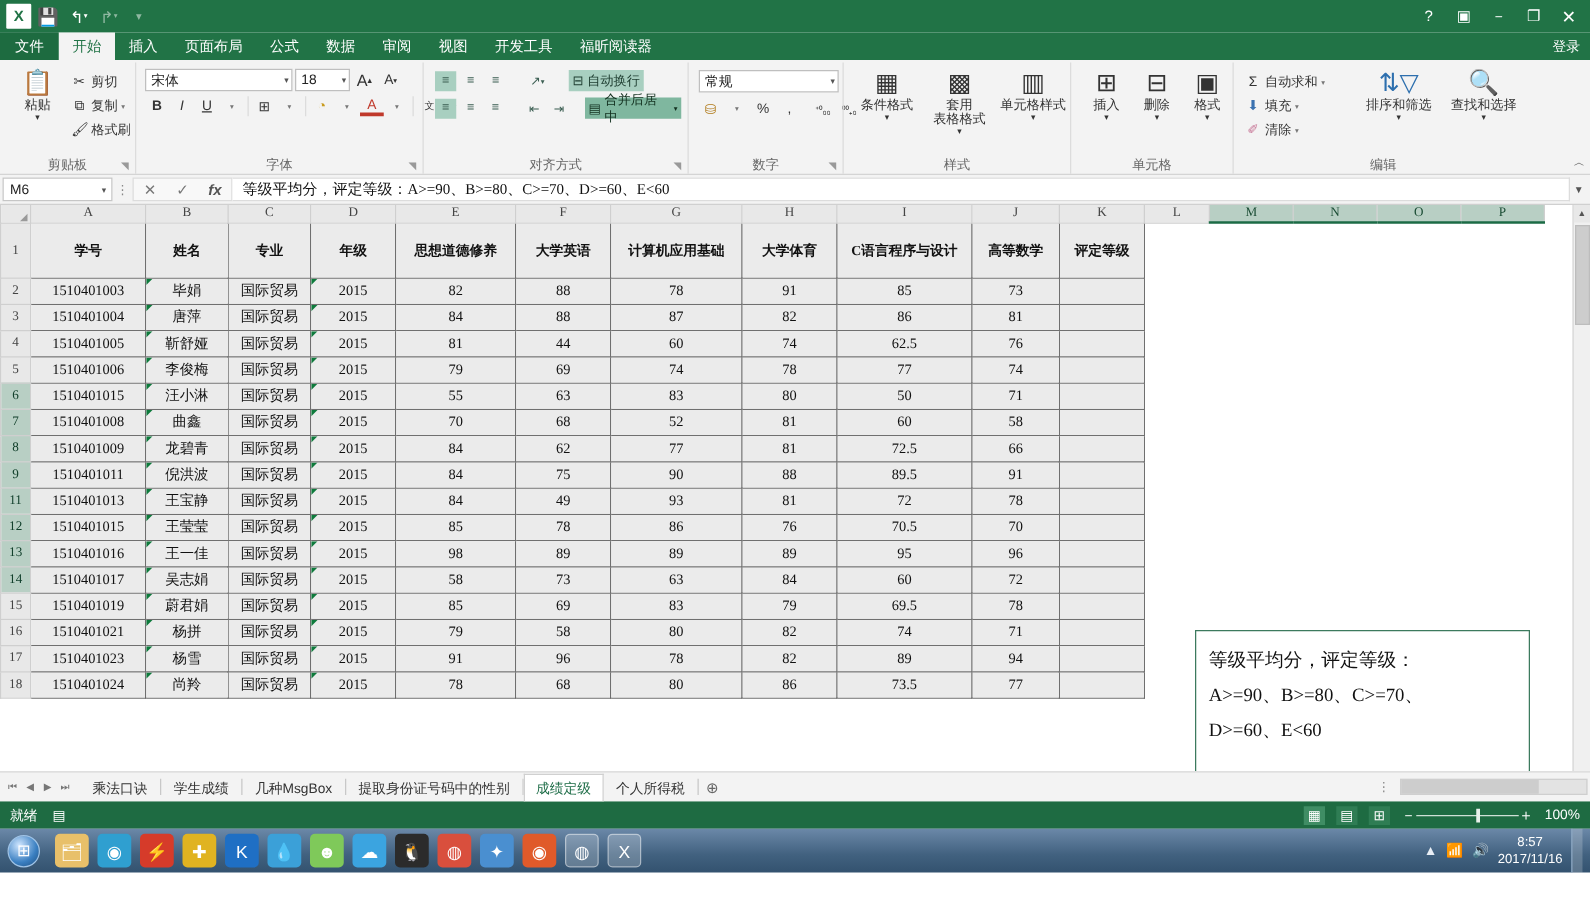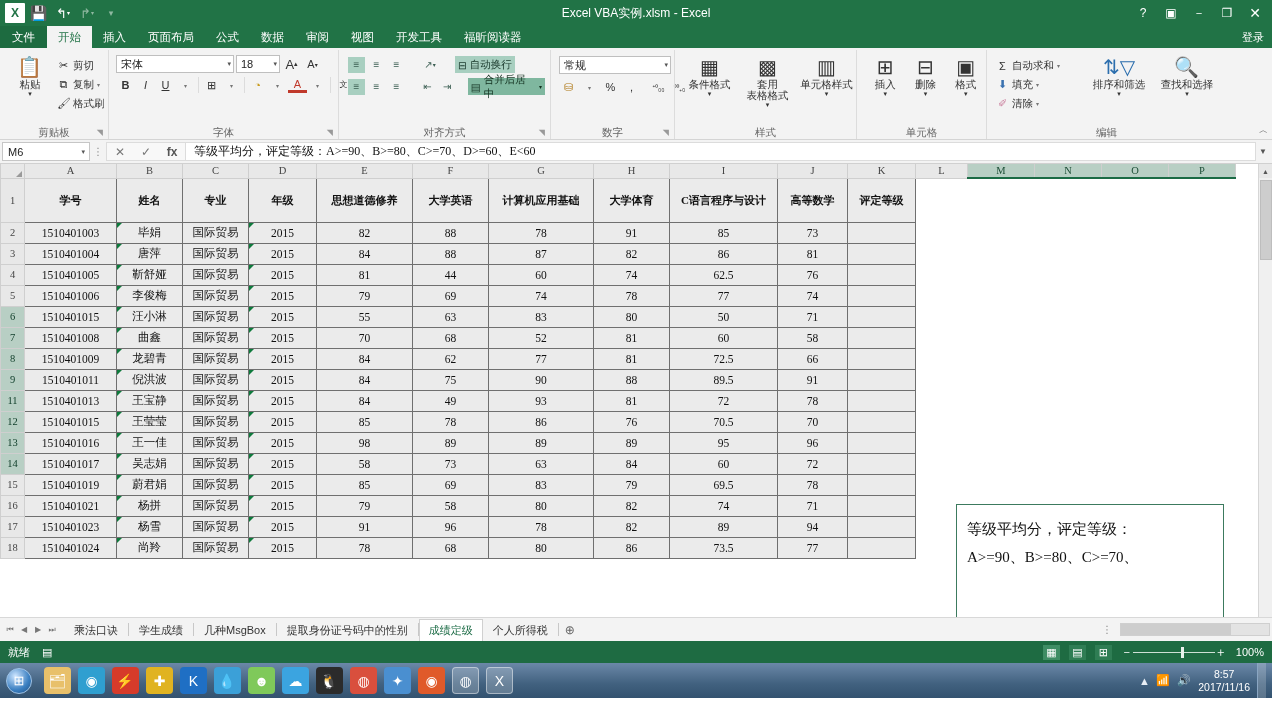--- a/index.html
+++ b/index.html
@@ -94,21 +94,21 @@
 
   
   .formulabar { height:24px; background:#f3f3f3; display:flex; align-items:center;
                 border-bottom:1px solid #d0d0d0; padding:0 2px; }
   .namebox { width:88px; height:19px; border:1px solid #c6c6c6; background:#fff;
              display:flex;align-items:center;font-size:11px;padding-left:5px;color:#222;}
   .namebox .car { margin-left:auto; margin-right:4px; font-size:7px; color:#555; }
   .fx-dots { width:16px; text-align:center; font-size:10px; color:#888; }
   .fxbtns { display:flex; align-items:center; gap:0px; border:1px solid #dcdcdc; background:#f8f8f8; height:19px;}
   .fxb { width:26px; text-align:center; font-size:12px; color:#777; }
-  .fxb.ital { font-weight:bold; color:#555; }
+  .fxb.ital { font-style:italic; font-weight:bold; color:#555; }
   .fbar-input { flex:1; height:19px; background:#fff; border:1px solid #dcdcdc; border-left:none;
                 display:flex;align-items:center;font-size:12px;padding-left:8px;color:#111;
                 font-family:"Liberation Serif", serif; }
   .fbar-caret { width:14px; text-align:center; font-size:8px; color:#555; }
 
   
   .gridwrap { position:relative; height:453px; background:#fff; overflow:hidden; }
   table.sheet { border-collapse:collapse; table-layout:fixed; }
   .colhead-row th {
     height:14px; background:#e8e8e8; border:1px solid #cfcfcf; border-top:none;
@@ -205,21 +205,20 @@
   <div class="titlebar">
     <div class="qat">
       <div class="qat-btn">
           <span class="excel-logo">X</span>
         </div>
       <div class="qat-btn save-ico">💾</div>
       <div class="qat-btn">↰<span style="font-size:6px">▾</span></div>
       <div class="qat-btn" style="color:#8fb8a1">↱<span style="font-size:6px">▾</span></div>
       <div class="qat-btn" style="color:#8fb8a1;font-size:9px">▾</div>
     </div>
-    <div class="title-text">Excel VBA实例.xlsm - Excel</div>
     <div class="win-ctrls">
       <div class="win-btn">?</div>
       <div class="win-btn">▣</div>
       <div class="win-btn">－</div>
       <div class="win-btn">❐</div>
       <div class="win-btn close">✕</div>
     </div>
   </div>
 
   <div class="ribbon-tabs">
@@ -831,20 +830,21 @@
             <td class="empty"></td>
             <td class="empty"></td>
           </tr>
         </tbody>
     </table>
 
     <div class="shape">
       <div id="shape-text">
           <div>等级平均分，评定等级：</div>
           <div>A&gt;=90、B&gt;=80、C&gt;=70、</div>
+          <div>D&gt;=60、E&lt;60</div>
         </div>
     </div>
 
     <div class="vscroll" style="top:0;height:453px">
       <div class="vs-up">▲</div>
       <div class="vs-thumb"></div>
     </div>
   </div>
 
   <div class="tabbar">

